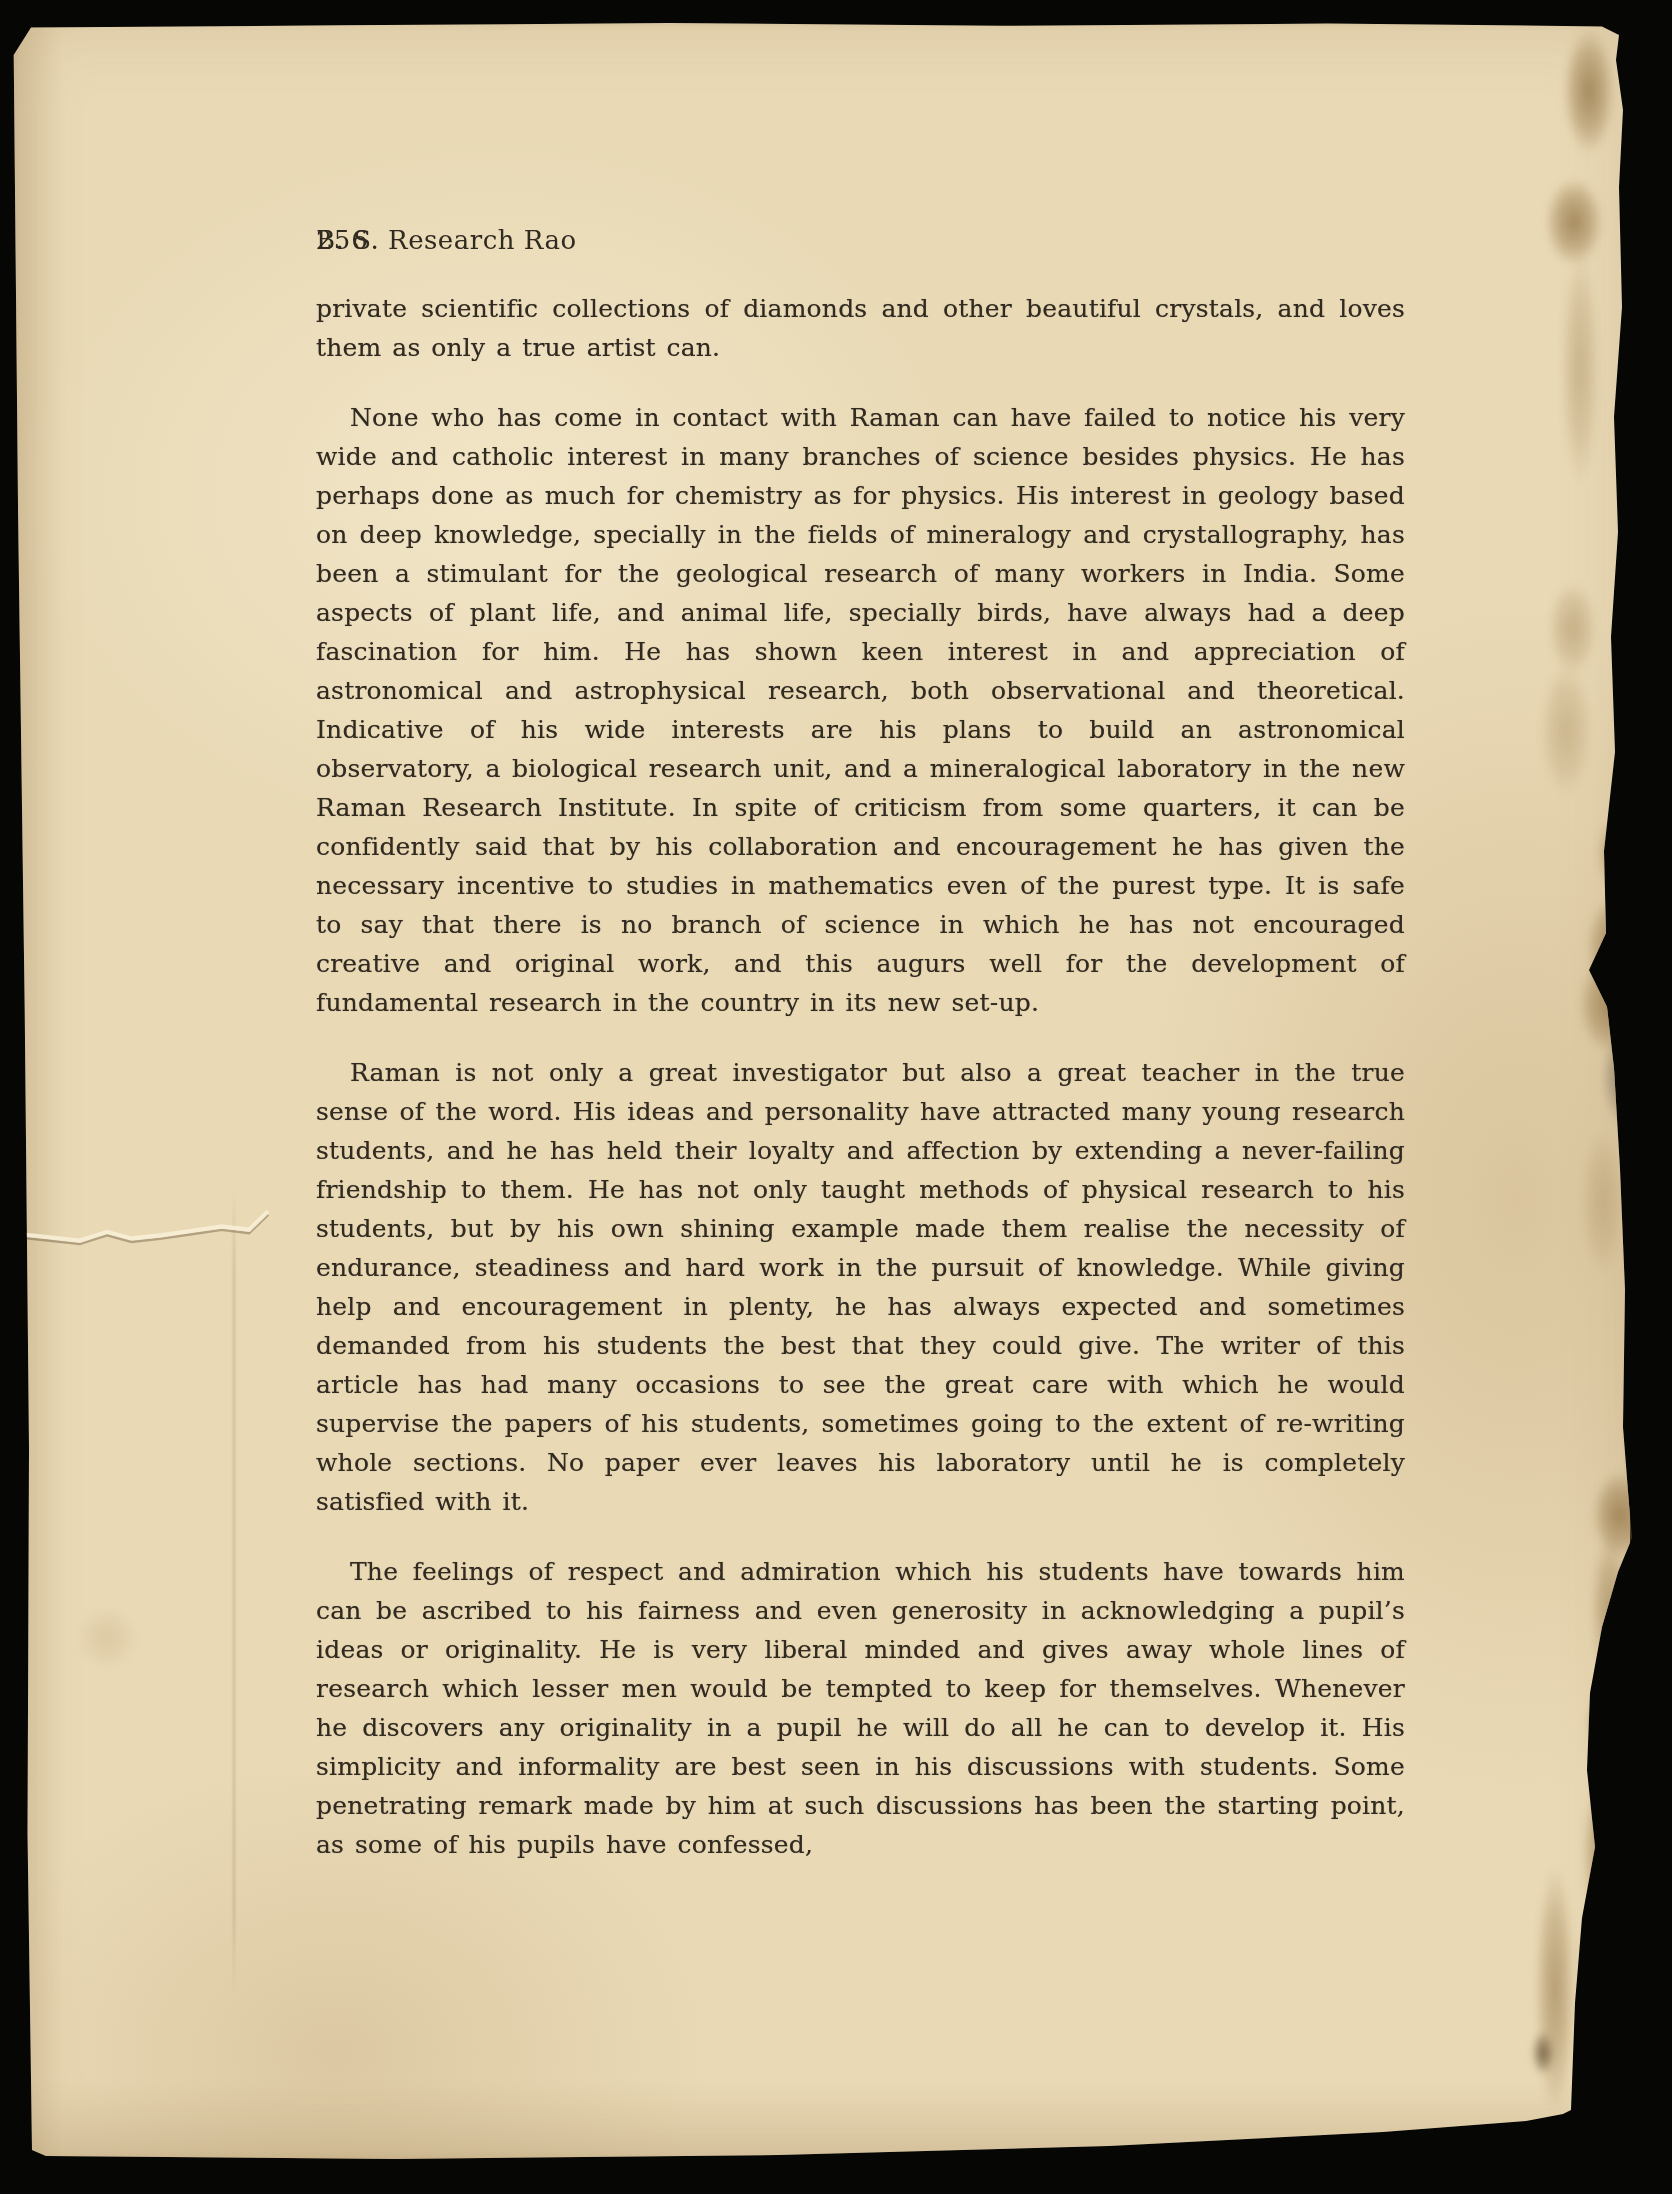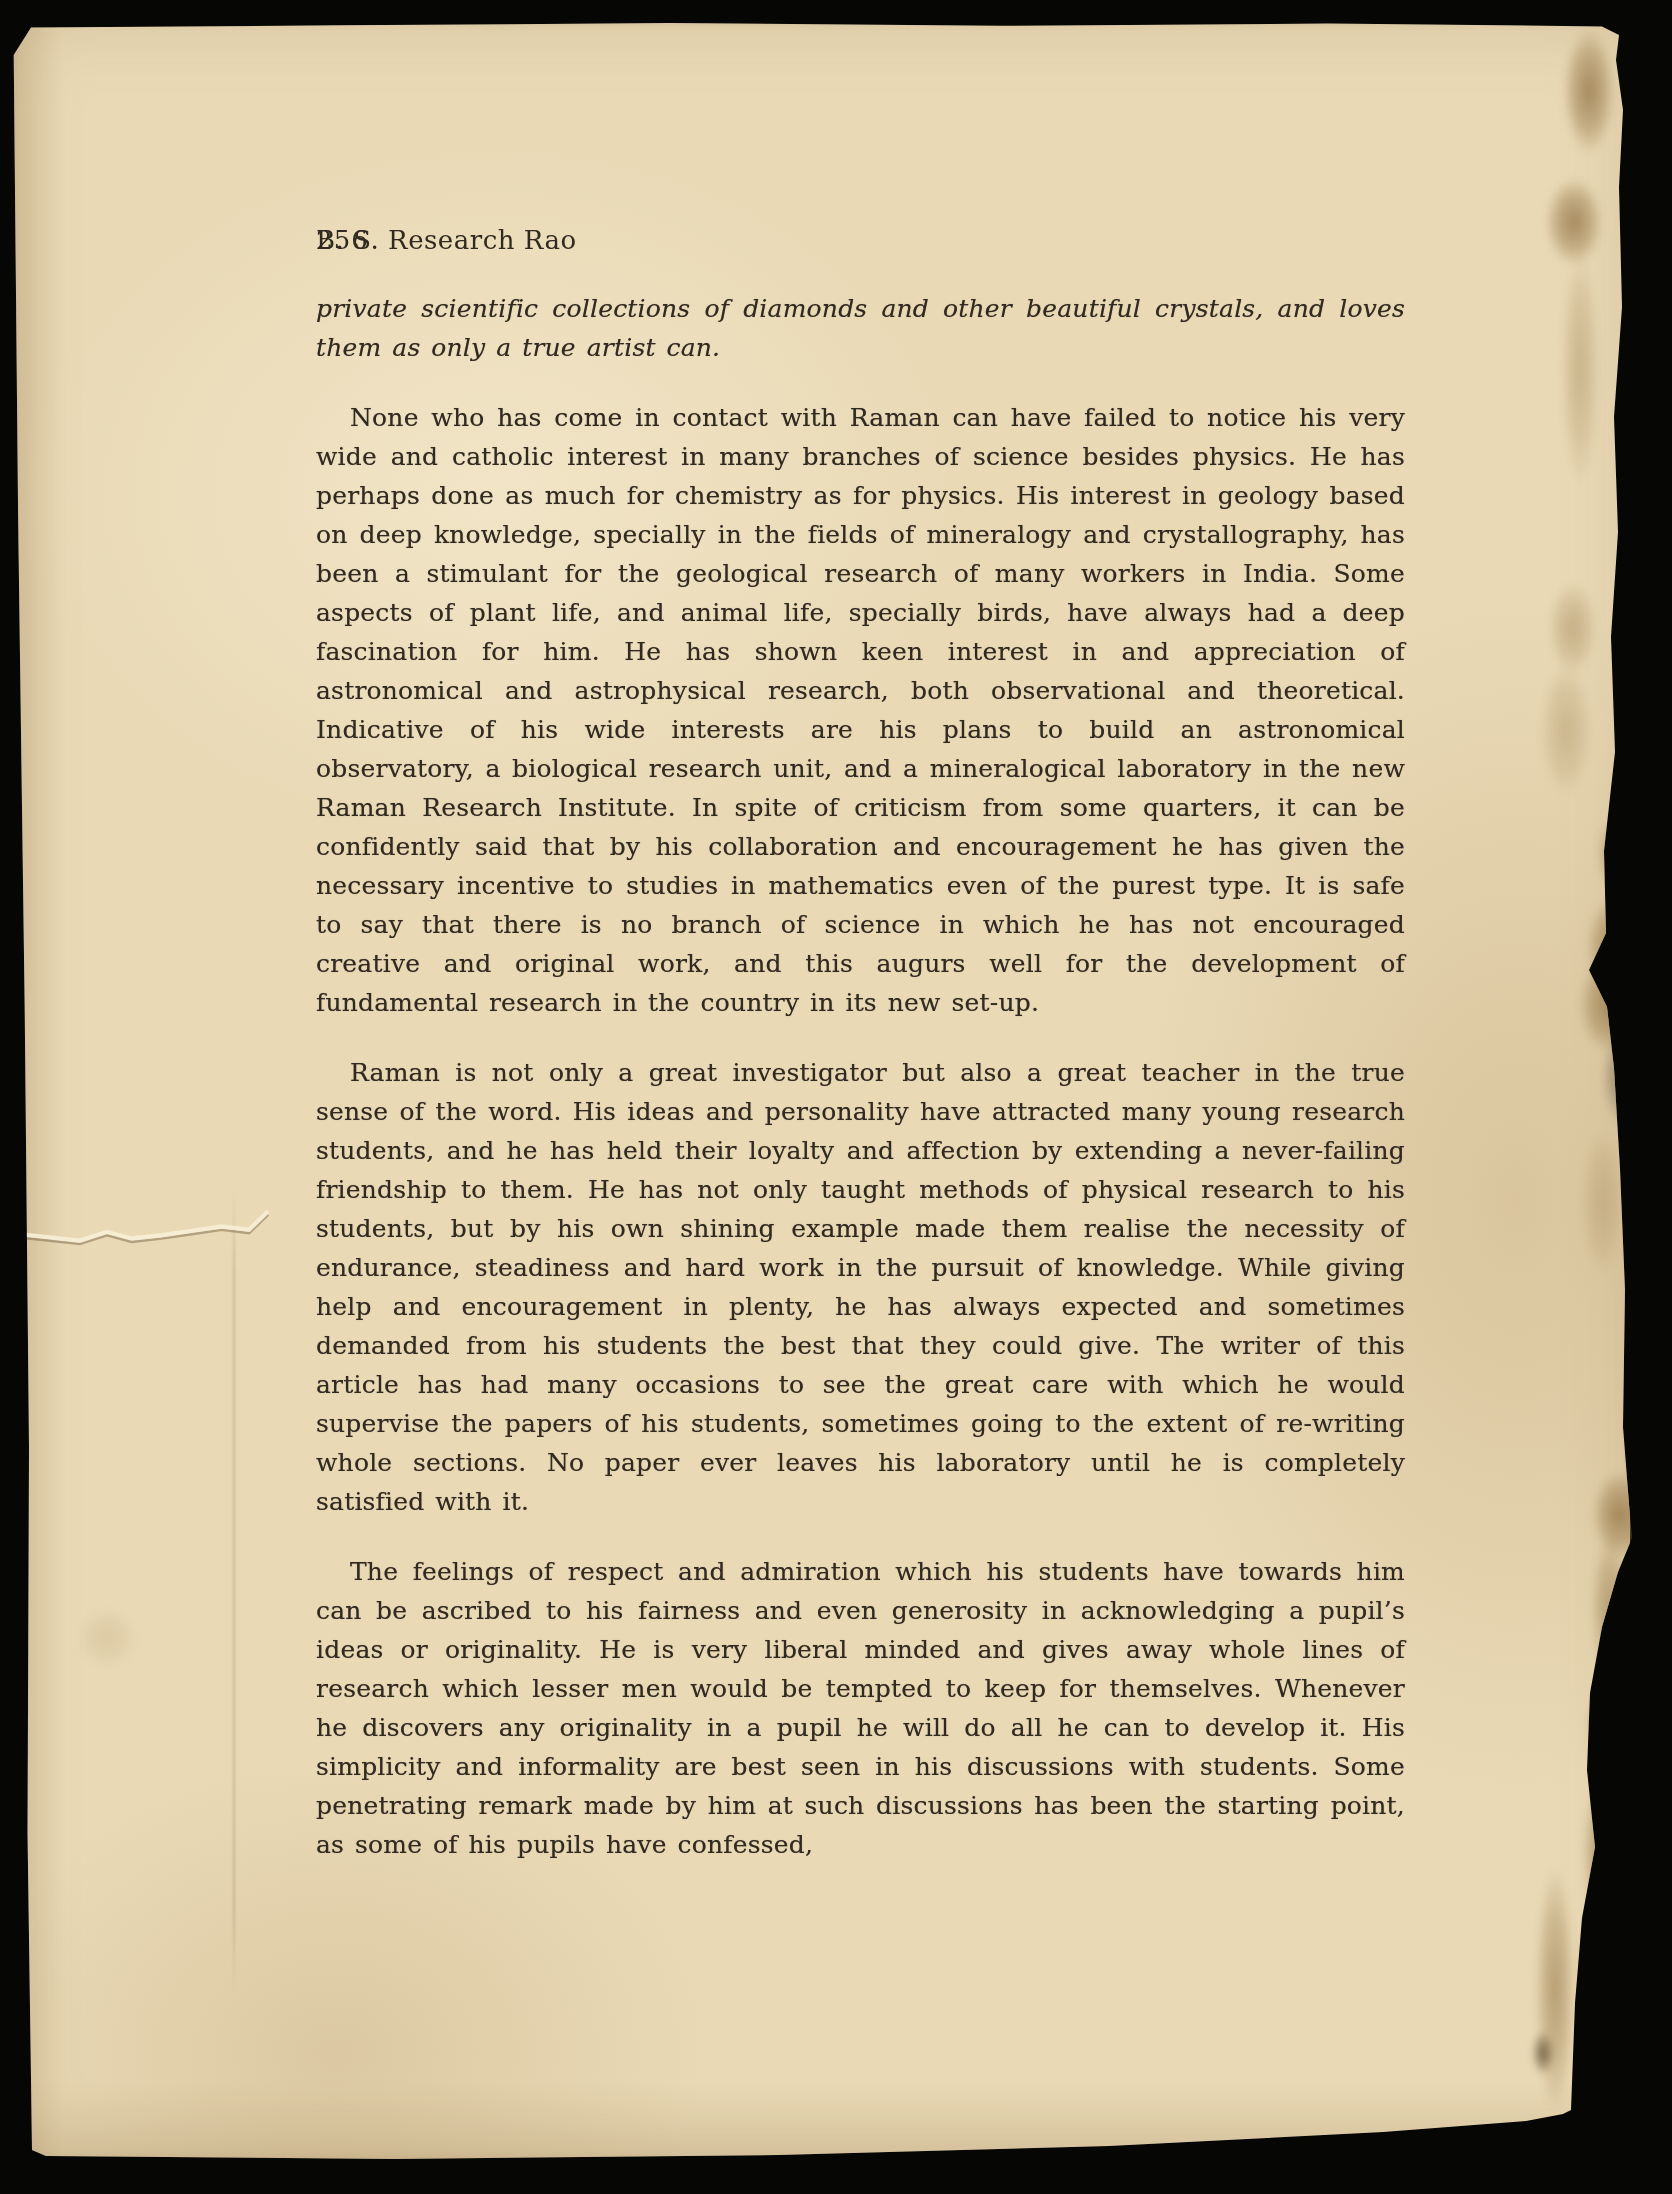--- a/index.html
+++ b/index.html
@@ -90,21 +90,21 @@
     position:absolute;left:0;top:0;letter-spacing:1.1px;
   }
   .para{
     font-size:25px;line-height:39px;
     text-align:justify;
     text-indent:34px;
     letter-spacing:0.2px;word-spacing:2.7px;
     margin-bottom:31px;
     text-shadow:0 0 0.7px rgba(49,42,33,.5);
   }
-  .para.noindent{text-indent:0;font-style:italic;}
+  .para.noindent{text-indent:0;}
 </style>
 </head>
 <body>
 
 <div class="page">
 
   <div class="stain s1"></div>
   <div class="stain s2"></div>
   <div class="stain s3"></div>
   <div class="stain s4"></div>

